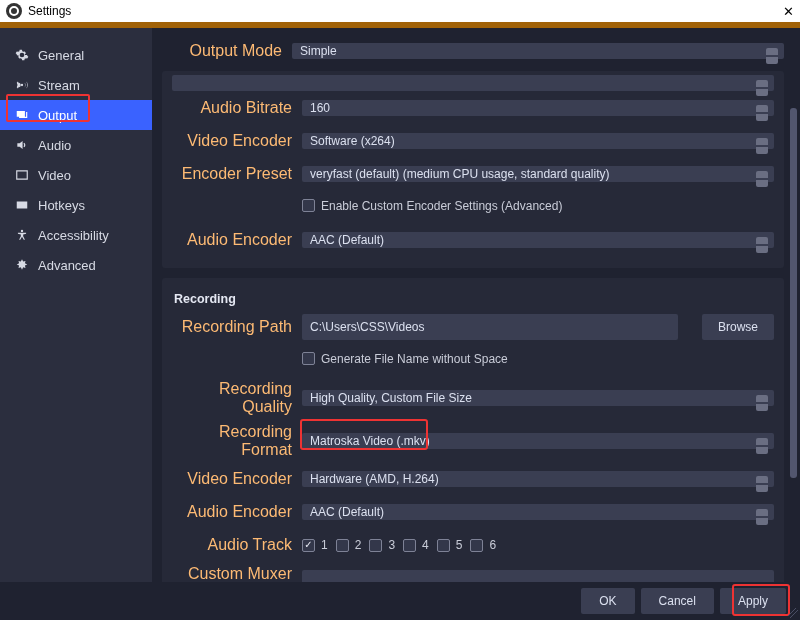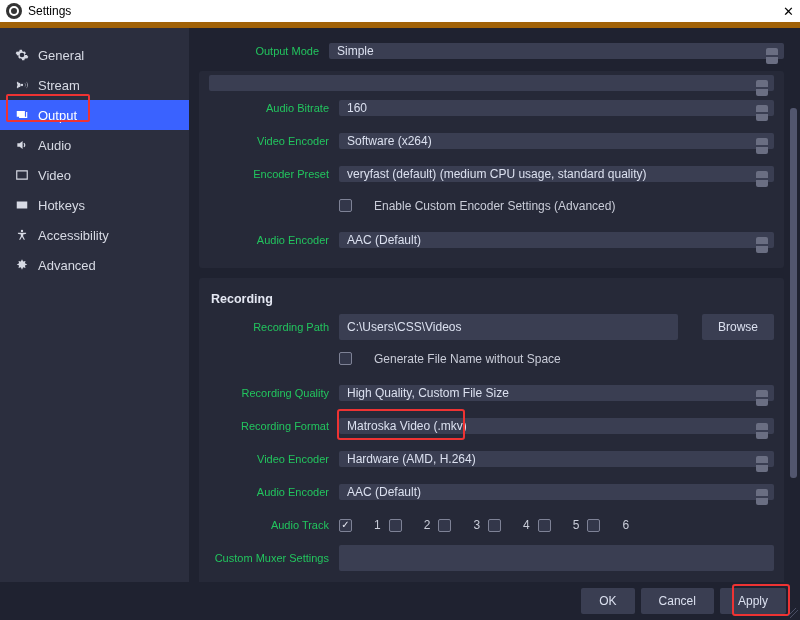--- a/index.html
+++ b/index.html
@@ -3,39 +3,39 @@
 <meta charset="utf-8">
 <style>
 * { box-sizing: border-box; margin: 0; padding: 0; font-family: "Segoe UI", Arial, sans-serif; }
 body { background: #fff; width: 800px; height: 620px; overflow: hidden; }
 .titlebar { height: 28px; background: #fff; border-bottom: 6px solid #a16207; display: flex; align-items: center; padding: 0 6px; font-size: 12px; }
 .titlebar .app-icon { width: 16px; height: 16px; border-radius: 50%; background: #333; margin-right: 6px; display:flex; align-items:center; justify-content:center;}
 .titlebar .app-icon::after{content:"";width:6px;height:6px;border:2px solid #fff;border-radius:50%;}
 .titlebar .title { flex: 1; }
 .titlebar .close { width: 16px; text-align: right; font-size: 13px; cursor: default; }
 .window { display: flex; height: 554px; background: #1f2230; }
-.sidebar { width: 189px; background: #2b2e3e; padding: 12px 0; }
+.sidebar { width: 152px; background: #2b2e3e; padding: 12px 0; }
 .side-item { display: flex; align-items: center; gap: 8px; padding: 7px 14px; font-size: 13px; color: #d7dae4; cursor: default; }
 .side-item .ic { width: 16px; height: 16px; display: flex; align-items: center; justify-content: center; }
 .side-item svg { width: 14px; height: 14px; fill: #d7dae4; }
 .side-item.active { background: #3a62ff; color: #fff; }
 .side-item.active svg { fill: #fff; }
 .highlight-side { position:absolute; border:2px solid #e33; border-radius:2px; pointer-events:none;}
 .content { flex: 1; background: #1f2230; padding: 10px 16px 10px 10px; overflow: hidden; position: relative; color:#d7dae4;}
 .row { display: flex; align-items: center; margin-bottom: 7px; min-height: 26px; }
-.lbl { width: 130px; text-align: right; padding-right: 10px; font-size: 11px; color: #22c55e; }
+.lbl { width: 130px; text-align: right; padding-right: 10px; font-size: 16px; color: #fdba74; }
 .field { flex: 1; position: relative; }
 .sel { background: #3a3e52; border: none; height: 16px; width: 100%; display: flex; align-items: center; padding: 0 8px; font-size: 12px; color: #dbe0ef; border-radius: 2px; position: relative; }
 .sel.spin::after { content:""; position:absolute; right:6px; top:5px; width:12px; height:16px; background:
   linear-gradient(#6a6e82,#6a6e82) 0 0/12px 7px no-repeat,
   linear-gradient(#6a6e82,#6a6e82) 0 9px/12px 7px no-repeat; border-radius:2px;}
 .input { background: #3a3e52; border: none; height: 26px; width: 100%; padding: 0 8px; font-size: 12px; color: #dbe0ef; border-radius: 2px; outline:none;}
 .panel { background: #262938; border-radius: 3px; padding: 10px 10px 8px 10px; margin-bottom: 10px; }
 .panel-title { font-size: 12.5px; font-weight: 600; color: #e4e7f2; padding: 4px 2px 8px 2px; }
-.checkbox { display: inline-flex; align-items: center; gap: 22px; font-size: 12px; color: #c9ccd8; }
+.checkbox { display: inline-flex; align-items: center; gap: 6px; font-size: 12px; color: #c9ccd8; }
 .cb { width: 13px; height: 13px; border: 1px solid #7e8296; border-radius: 2px; display: inline-flex; align-items:center; justify-content:center; background:#33374a;}
 .cb.checked::after{content:"✓"; font-size:10px; color:#e8eaf4; line-height:1;}
 .btn { background: #3a3e52; border: none; color: #dbe0ef; font-size: 12px; padding: 6px 16px; border-radius: 2px; cursor: default; }
 .scroll-track { position: absolute; right: 3px; top: 40px; width: 7px; height: 510px; }
 .scroll-thumb { position: absolute; right: 0; width: 7px; background: #52566e; border-radius: 3px; }
 .footer { height: 38px; background: #1f2230; display: flex; align-items: center; justify-content: flex-end; gap: 6px; padding: 0 14px; }
 .footer .btn { padding: 6px 18px; }
 .hl { position:absolute; border:2.5px solid #e33; border-radius:3px; pointer-events:none; }
 .tracks { display:flex; gap:8px; align-items:center; }
 .resize-grip{position:absolute;right:2px;bottom:2px;width:10px;height:10px;background:

